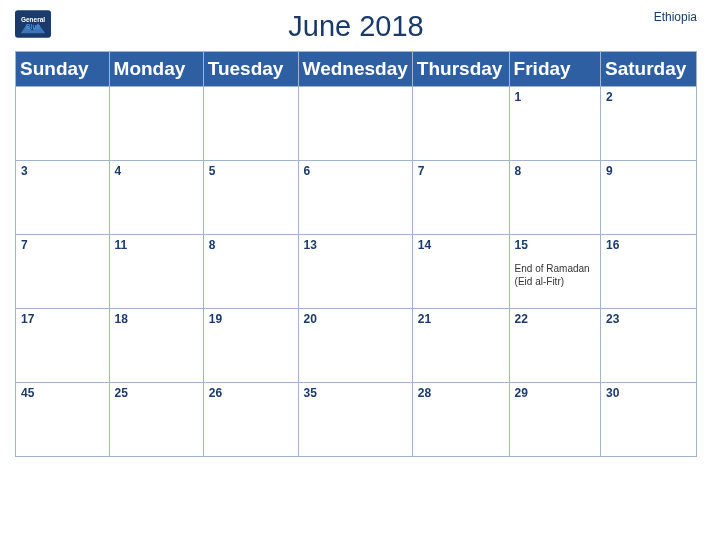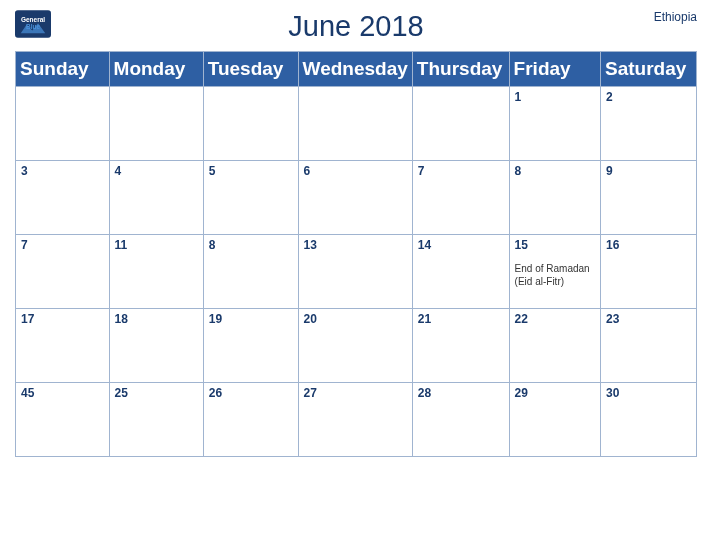--- a/index.html
+++ b/index.html
@@ -207,21 +207,21 @@
           <td>
             <span class="day-number">45</span>
           </td>
           <td>
             <span class="day-number">25</span>
           </td>
           <td>
             <span class="day-number">26</span>
           </td>
           <td>
-            <span class="day-number">27</span>
+            <span class="day-number">35</span>
           </td>
           <td>
             <span class="day-number">28</span>
           </td>
           <td>
             <span class="day-number">29</span>
           </td>
           <td>
             <span class="day-number">30</span>
           </td>

